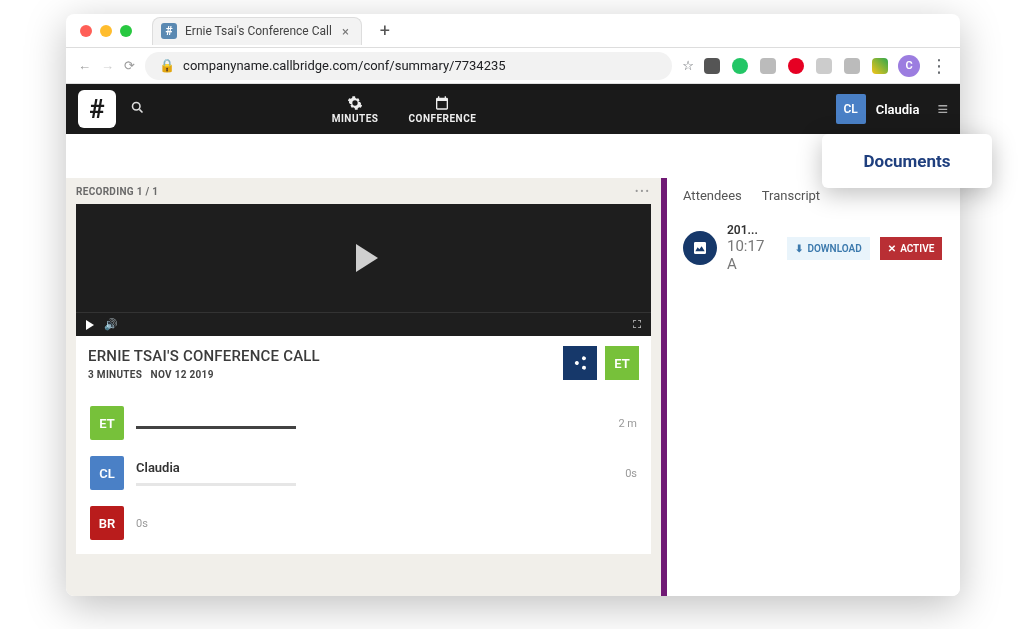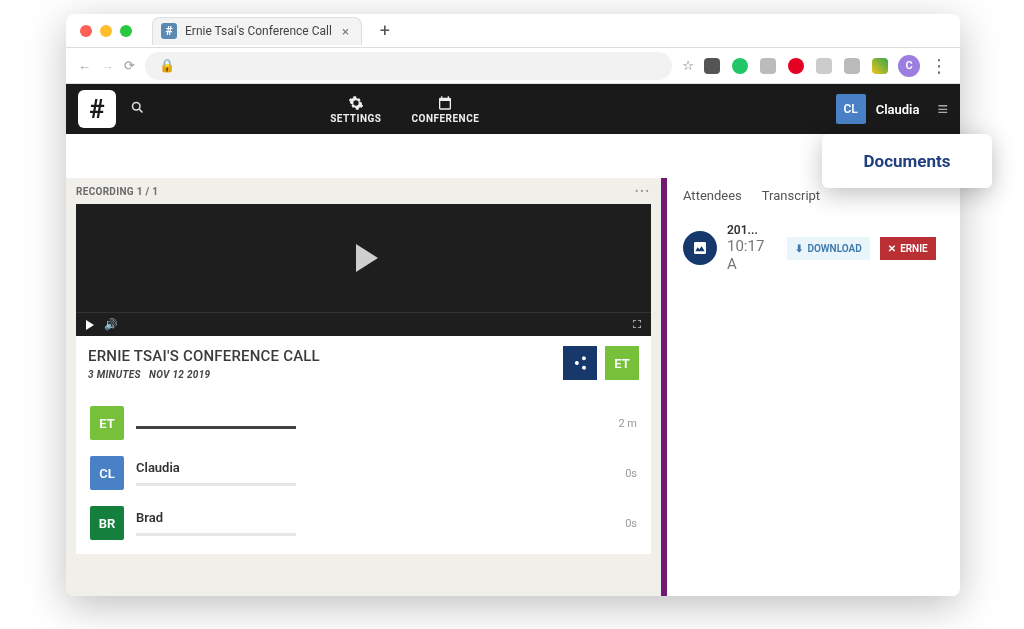--- a/index.html
+++ b/index.html
@@ -47,31 +47,31 @@
 
   .video{ height:108px; background:#1e1e1e; display:flex; align-items:center; justify-content:center; position:relative; margin:0 10px; }
   .play-big{ width:0;height:0;border-left:22px solid #cfcfcf;border-top:14px solid transparent;border-bottom:14px solid transparent; margin-left:6px;}
   .video-controls{ margin:0 10px; height:24px; background:#1e1e1e; border-top:1px solid #333; display:flex; align-items:center; padding:0 10px; gap:10px;}
   .play-sm{ width:0;height:0;border-left:8px solid #fff;border-top:5px solid transparent;border-bottom:5px solid transparent;}
   .vol-ico{ color:#fff; font-size:11px; }
   .full-ico{ margin-left:auto; color:#fff; font-size:11px; }
 
   .meeting-card{ background:#fff; margin:0 10px; padding:10px 12px 12px; display:flex; align-items:center; }
   .meeting-card .title{ font-size:15px; color:#3b3b3b; letter-spacing:.2px; font-weight:500;}
-  .meeting-card .meta{ font-size:10px; color:#444; font-weight:700; margin-top:4px; letter-spacing:.3px;font-style:italic;}
+  .meeting-card .meta{ font-size:10px; color:#444; font-weight:700; margin-top:4px; letter-spacing:.3px;}
   .meeting-actions{ margin-left:auto; display:flex; gap:8px;}
   .share-btn{ width:34px;height:34px;background:#16386a;display:flex;align-items:center;justify-content:center;}
   .share-btn svg{ width:16px;height:16px;fill:#fff;}
   .et-badge{ width:34px;height:34px;background:#77c13a;color:#fff;display:flex;align-items:center;justify-content:center;font-weight:600;font-size:13px;}
 
   .section-title{ margin:18px 0 8px 14px; font-size:15px; color:#565656; letter-spacing:.5px; font-weight:400;}
   .speaker-card{ background:#fff; margin:0 10px 18px; padding:6px 0; }
   .speaker-row{ display:flex; align-items:center; gap:12px; padding:8px 14px; }
   .badge{ width:34px;height:34px;color:#fff;display:flex;align-items:center;justify-content:center;font-weight:600;font-size:13px;border-radius:2px;}
-  .b-et{ background:#77c13a;} .b-cl{ background:#4a80c6;} .b-br{ background:#15803d;}
+  .b-et{ background:#77c13a;} .b-cl{ background:#4a80c6;} .b-br{ background:#b91c1c;}
   .speaker-info{ flex:1;}
   .speaker-name{ font-size:13px; font-weight:600; color:#333;}
   .bar-track{ height:3px; background:#e6e6e6; margin-top:8px; width:160px;}
   .bar-fill{ height:3px; background:#424242;}
   .dur{ font-size:11px; color:#999;}
 
   .side-tabs{ display:flex; gap:20px; padding:10px 16px; font-size:13px; color:#555;}
   .side-tabs span{ cursor:pointer; }
   .docs-popover{ position:absolute; top:14px; right:-84px; width:170px; height:54px; background:#fff; border-radius:6px; box-shadow:0 6px 24px rgba(0,0,0,.25); display:flex; align-items:center; justify-content:center; font-size:17px; font-weight:700; color:#1f3f7e; z-index:20;}
   .doc-row{ display:flex; align-items:center; gap:10px; padding:10px 16px; }
@@ -99,20 +99,21 @@
     </div>
     <span class="newtab">+</span>
   </div>
 
   <div class="addrbar">
     <span class="navbtn">←</span>
     <span class="navbtn fwd">→</span>
     <span class="navbtn">⟳</span>
     <div class="omnibox">
       <span class="lockicon">🔒</span>
+      <span class="url">companyname.callbridge.com/conf/summary/7734235</span>
     </div>
     <span class="star">☆</span>
     <div class="exticons">
       <span class="ext" style="background:#555"></span>
       <span class="ext" style="background:#23c666;border-radius:50%"></span>
       <span class="ext" style="background:#bbb"></span>
       <span class="ext" style="background:#e60023;border-radius:50%"></span>
       <span class="ext" style="background:#ccc"></span>
       <span class="ext" style="background:#bbb"></span>
       <span class="ext" style="background:linear-gradient(45deg,#f5c518,#2fa64d)"></span>
@@ -127,21 +128,21 @@
       <svg width="15" height="15" viewBox="0 0 24 24" fill="none" stroke="#ddd" stroke-width="2.5">
           <circle cx="10" cy="10" r="6"></circle>
           <line x1="15" y1="15" x2="20" y2="20"></line>
         </svg>
     </span>
     <div class="appnav">
       <div class="appnav-item">
         <svg viewBox="0 0 24 24">
             <path d="M12 8a4 4 0 100 8 4 4 0 000-8zm9 4a9 9 0 01-.3 2.3l2 1.6-2 3.4-2.4-1a8 8 0 01-2 1.2l-.4 2.5h-4l-.4-2.5a8 8 0 01-2-1.2l-2.4 1-2-3.4 2-1.6A9 9 0 013 12a9 9 0 01.3-2.3l-2-1.6 2-3.4 2.4 1a8 8 0 012-1.2L8.1 2h4l.4 2.5a8 8 0 012 1.2l2.4-1 2 3.4-2 1.6A9 9 0 0121 12z"></path>
           </svg>
-        <span>SETTINGS</span>
+        <span>MINUTES</span>
       </div>
       <div class="appnav-item">
         <svg viewBox="0 0 24 24">
             <path d="M19 4h-1V2h-2v2H8V2H6v2H5a2 2 0 00-2 2v14a2 2 0 002 2h14a2 2 0 002-2V6a2 2 0 00-2-2zm0 16H5V9h14v11z"></path>
           </svg>
         <span>CONFERENCE</span>
       </div>
     </div>
     <div class="user-area">
       <div class="avatar-cl">CL</div>
@@ -202,26 +203,20 @@
           <div class="speaker-info">
             <div class="speaker-name">Claudia</div>
             <div class="bar-track">
                 <div class="bar-fill" style="width:0%"></div>
               </div>
           </div>
           <div class="dur">0s</div>
         </div>
         <div class="speaker-row">
           <div class="badge b-br">BR</div>
-          <div class="speaker-info">
-            <div class="speaker-name">Brad</div>
-            <div class="bar-track">
-                <div class="bar-fill" style="width:0%"></div>
-              </div>
-          </div>
           <div class="dur">0s</div>
         </div>
       </div>
     </div>
 
     <div class="sidepane">
       <div class="side-tabs">
         <span>Attendees</span>
         <span>Transcript</span>
       </div>
@@ -234,21 +229,21 @@
         <div class="doc-meta">
           <div class="doc-name">201...</div>
           <div class="doc-time">10:17 A</div>
         </div>
         <button class="btn-dl">
           <span>⬇</span>
           <span>DOWNLOAD</span>
         </button>
         <button class="btn-rm">
           <span>✕</span>
-          <span>ERNIE</span>
+          <span>ACTIVE</span>
         </button>
       </div>
     </div>
 
   </div>
 </div>
 
 <div class="docs-popover" style="position:absolute; top:134px; left:822px;">
   <span>Documents</span>
 </div>

